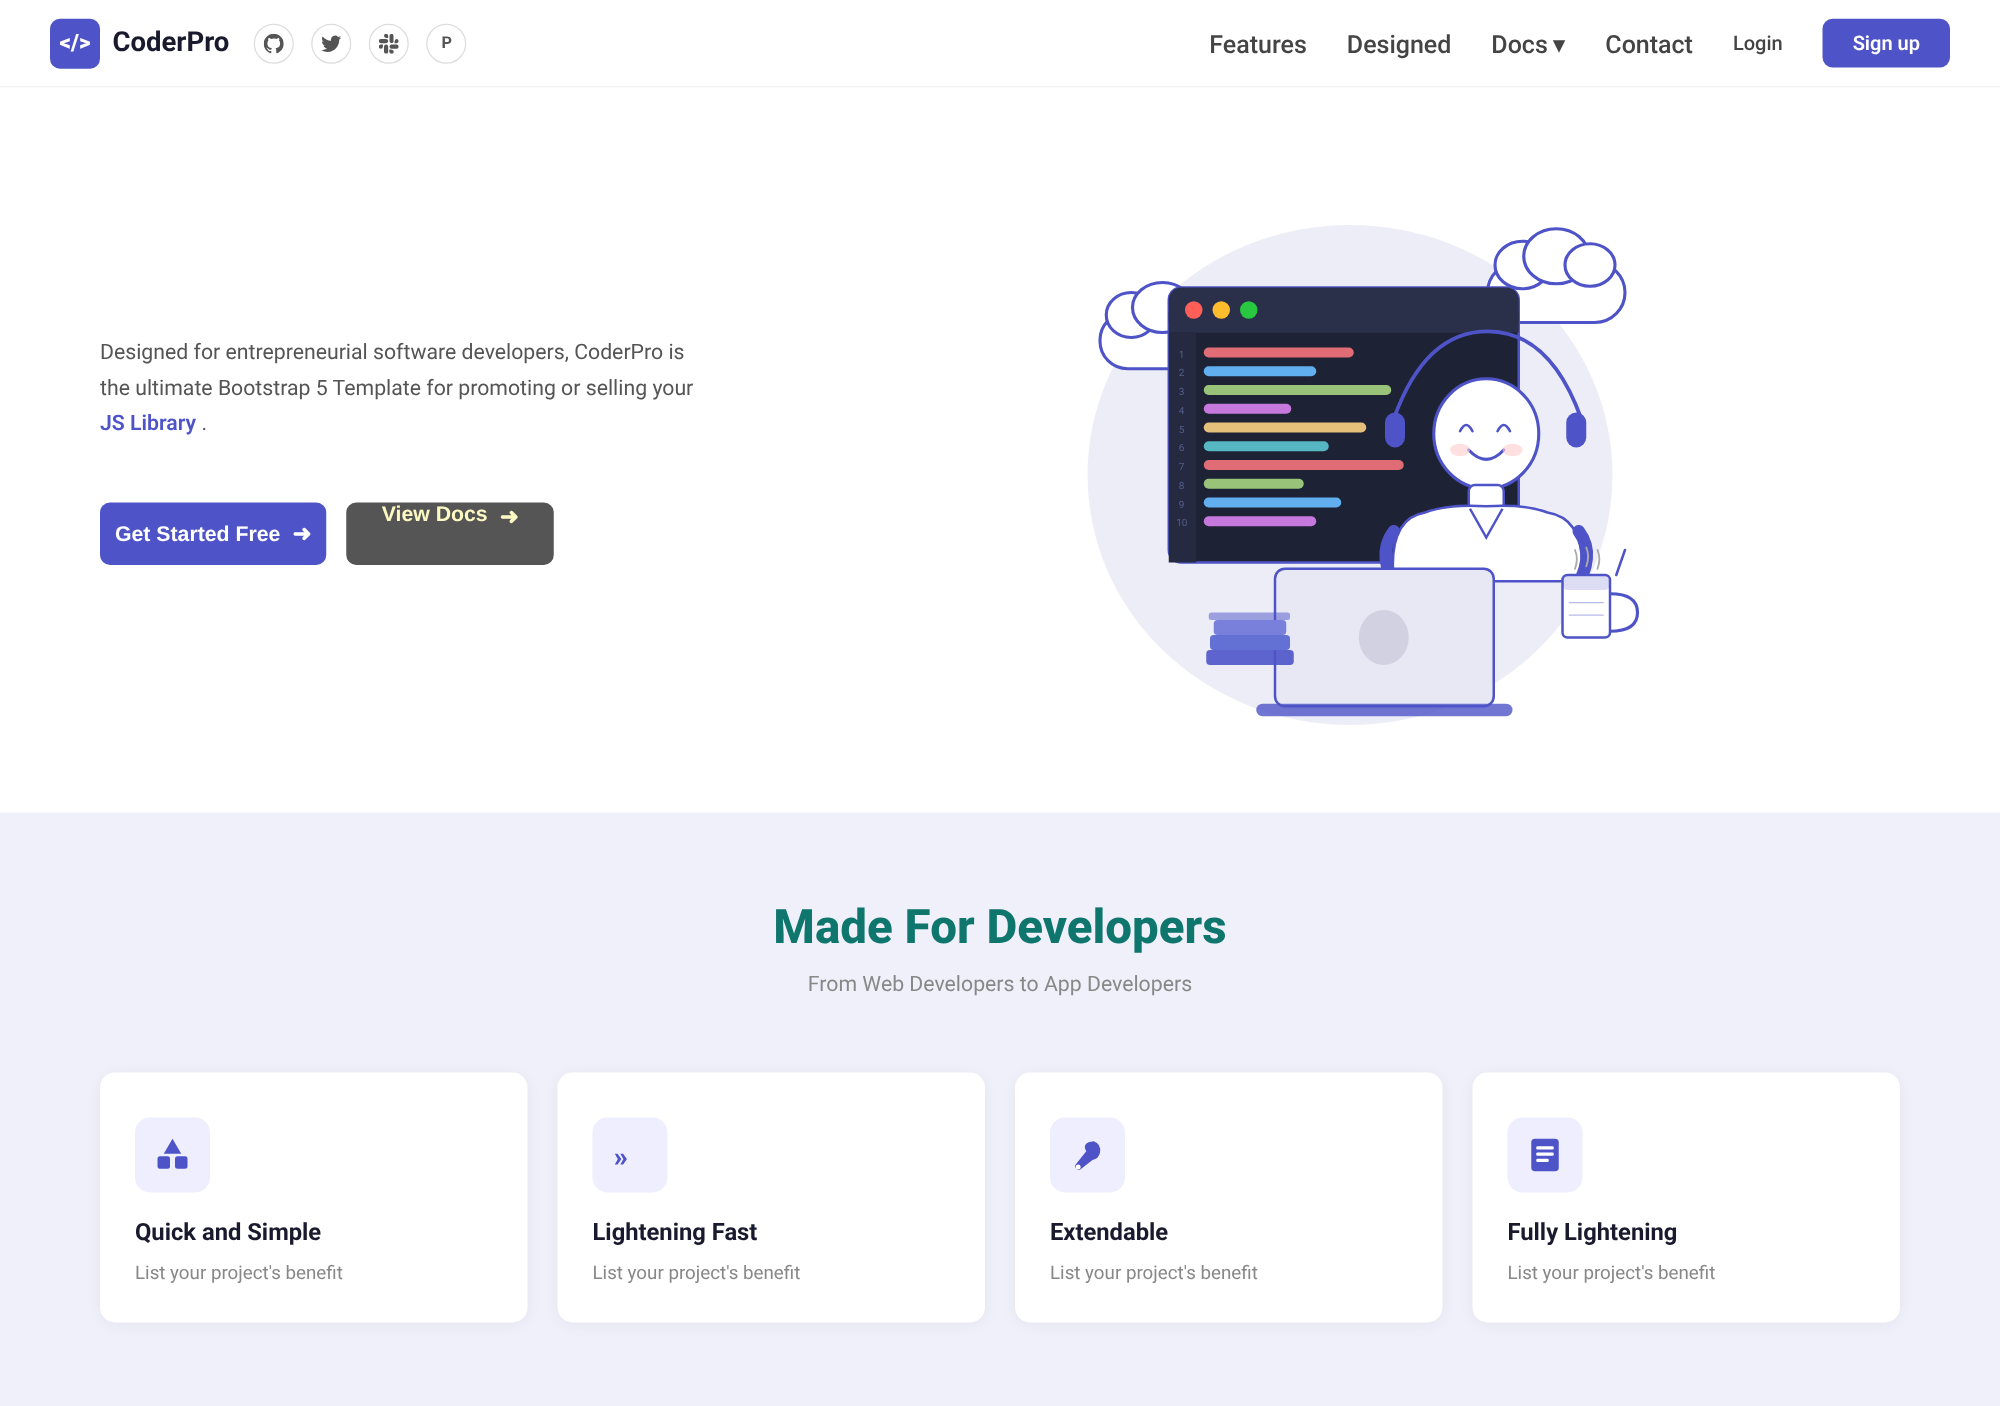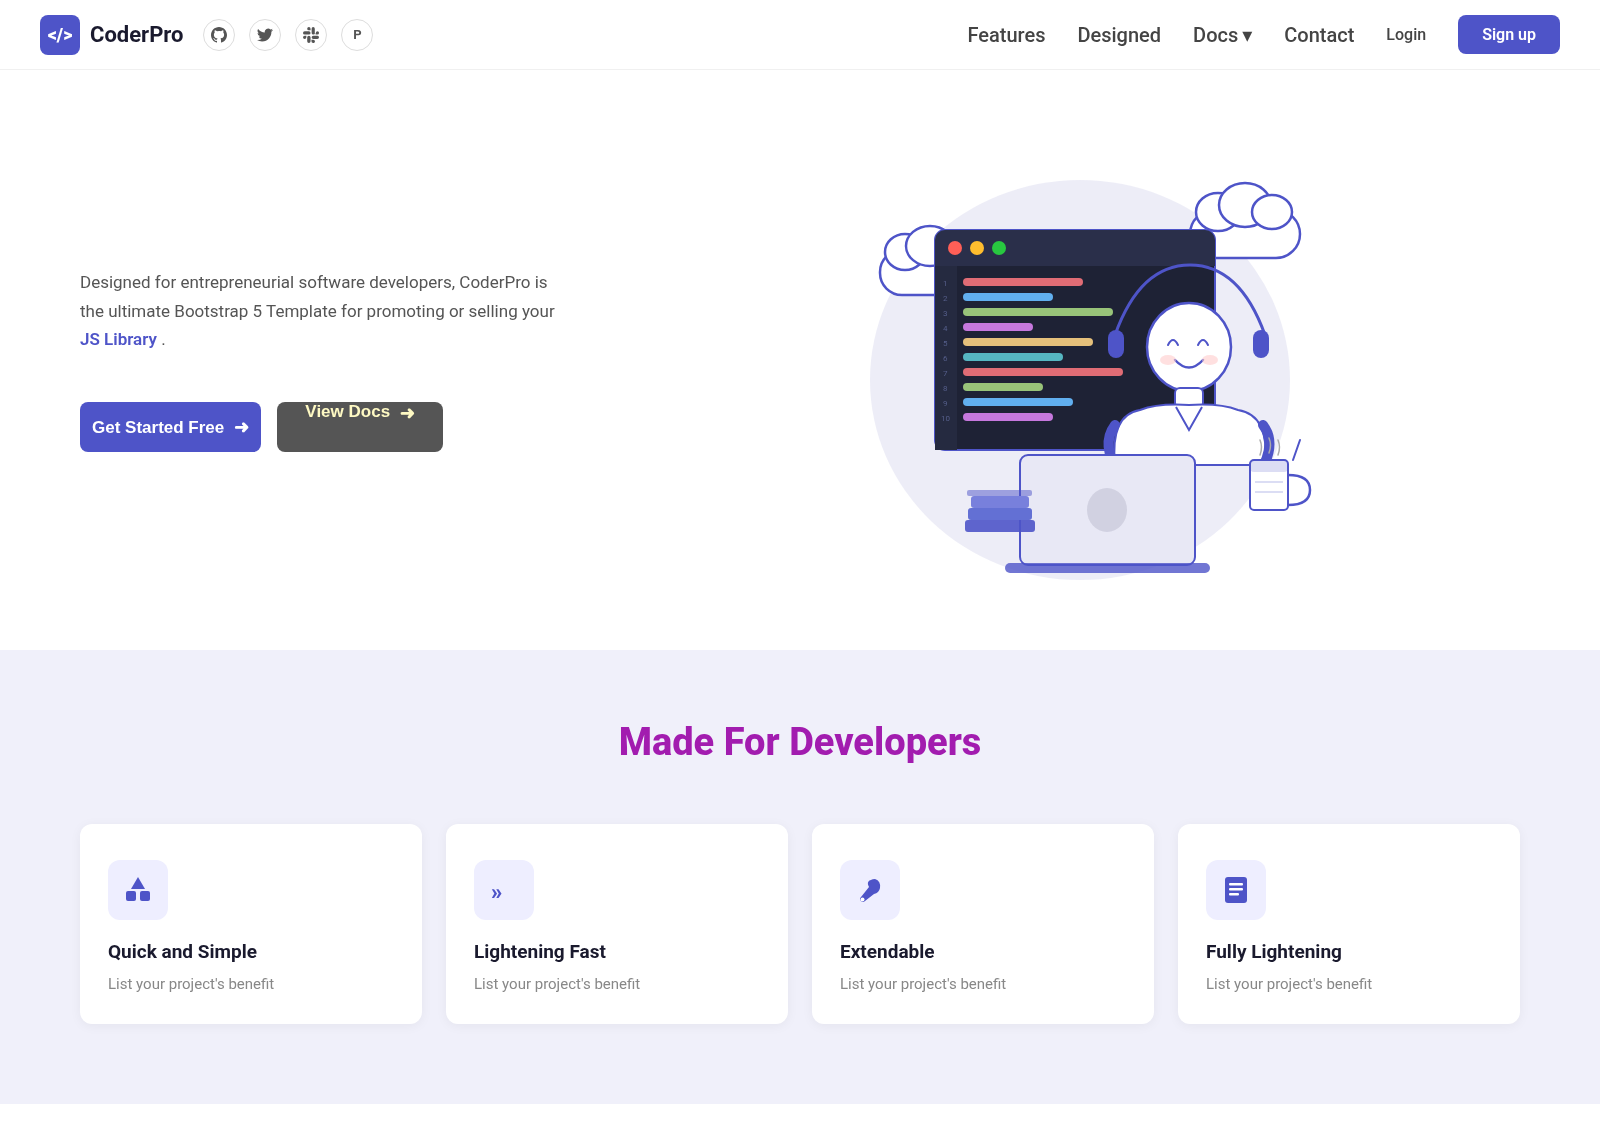--- a/index.html
+++ b/index.html
@@ -79,21 +79,21 @@
       width: 560px;
       height: 460px;
     }
 
     
     .features-section {
       background: #f0f0fa;
       padding: 70px 80px 80px;
     }
     .features-header { text-align: center; margin-bottom: 60px; }
-    .features-title { font-size: 38px; font-weight: 800; color: #a21caf; margin-bottom: 14px; }
+    .features-title { font-size: 38px; font-weight: 800; color: #0f766e; margin-bottom: 14px; }
     .features-subtitle { font-size: 17px; color: #888; }
 
     .features-grid {
       display: grid;
       grid-template-columns: repeat(4, 1fr);
       gap: 24px;
     }
     .feature-card {
       background: #fff;
       border-radius: 12px;
@@ -281,20 +281,21 @@
 
         <line x1="43" y1="10" x2="50" y2="-10" stroke="#4e54c8" stroke-width="2" stroke-linecap="round"></line>
       </g>
     </svg>
   </div>
 </section>
 
 <section class="features-section">
   <div class="features-header">
     <h2 class="features-title">Made For Developers</h2>
+    <p class="features-subtitle">From Web Developers to App Developers</p>
   </div>
 
   <div class="features-grid">
 
     <div class="feature-card">
       <div class="feature-icon-wrap">
         <svg viewBox="0 0 30 30" fill="none" xmlns="http://www.w3.org/2000/svg">
           <polygon points="15,2 22,14 8,14" fill="#4e54c8"></polygon>
           <rect x="3" y="16" width="10" height="10" rx="2" fill="#4e54c8"></rect>
           <rect x="17" y="16" width="10" height="10" rx="2" fill="#4e54c8"></rect>

